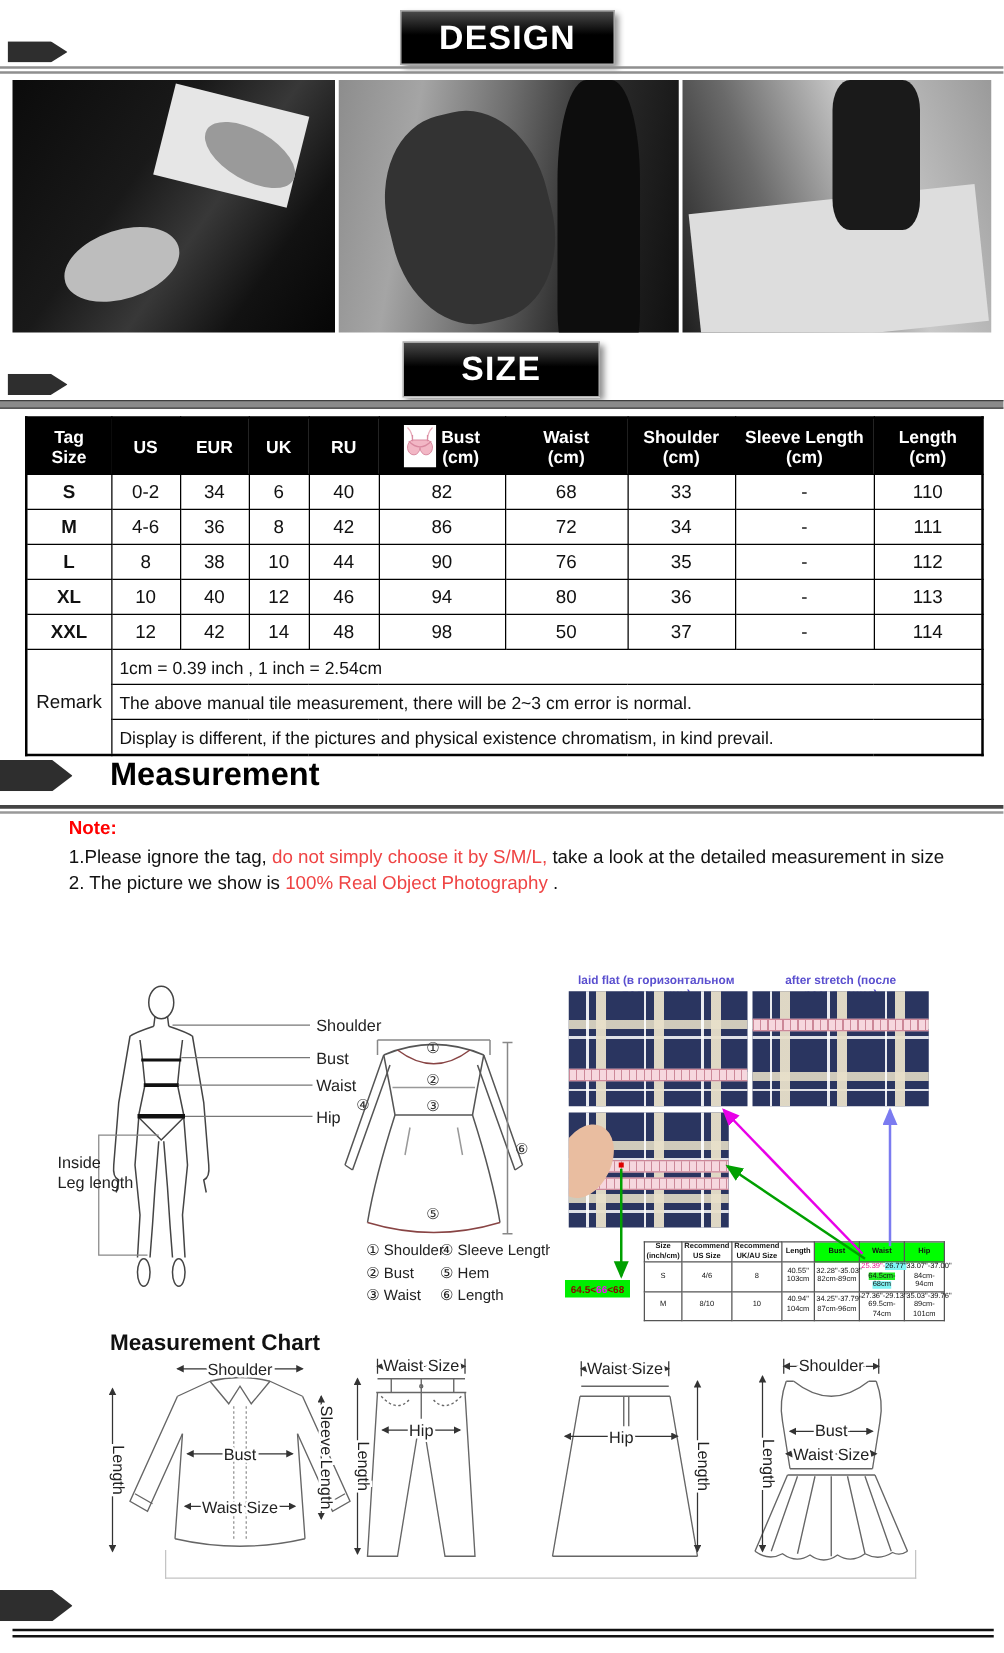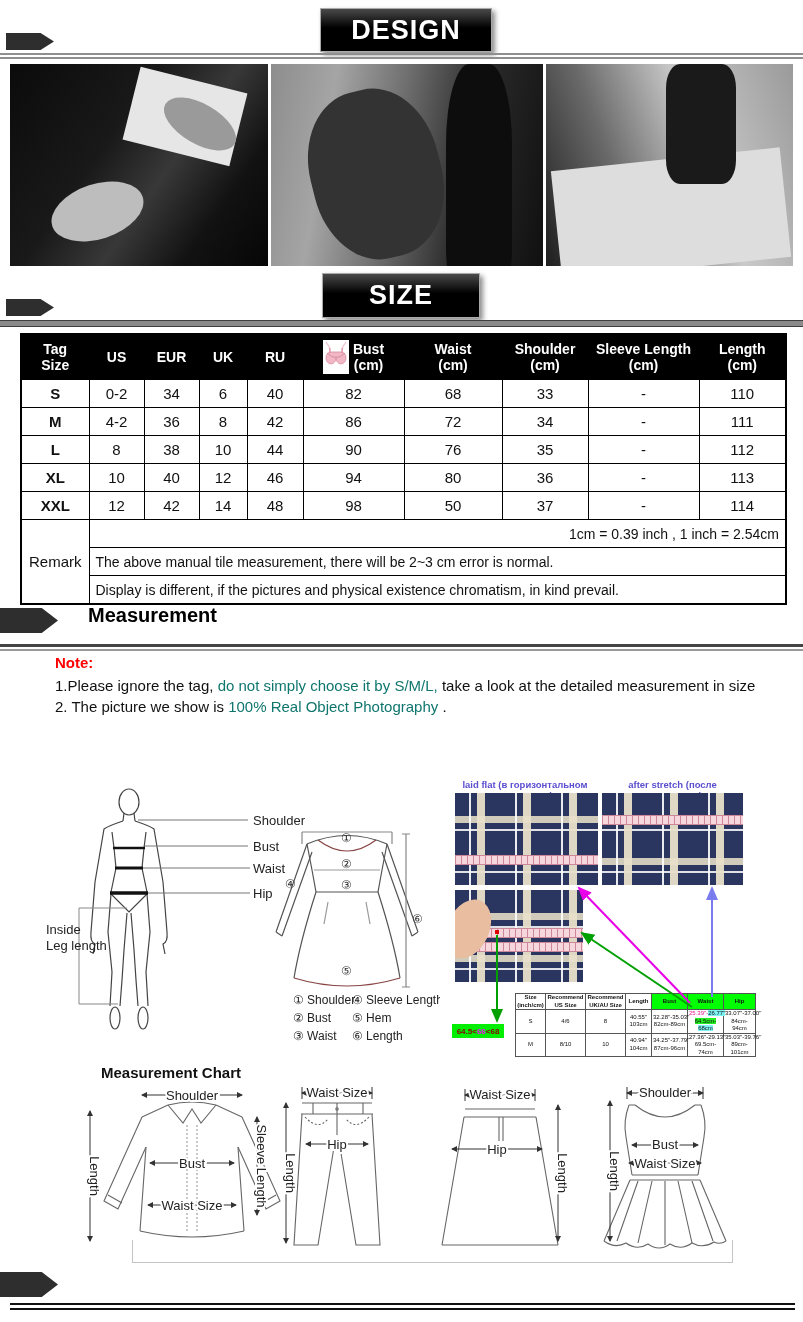--- a/index.html
+++ b/index.html
@@ -18,47 +18,47 @@
   
   .line-double-gray{position:absolute;left:0;width:803px;height:2px;
                     border-top:2px solid #8f8f8f;border-bottom:2px solid #8f8f8f;}
   .line-thick-gray{position:absolute;left:0;width:803px;height:5px;background:#8a8a8a;
                    border-top:1px solid #3f3f3f;border-bottom:1px solid #3f3f3f;}
   .line-meas{position:absolute;left:0;width:803px;height:2px;
              border-top:3px solid #444;border-bottom:2px solid #999;}
   .line-product{position:absolute;left:10px;width:785px;height:3px;
                 border-top:2px solid #111;border-bottom:2px solid #111;}
 
-  .h-big{position:absolute;font-size:20px;font-weight:bold;color:#000;}
+  .h-big{position:absolute;font-size:26px;font-weight:bold;color:#000;}
 
   
   .photo{position:absolute;top:0;height:202px;overflow:hidden;}
   .photo1{background:linear-gradient(125deg,#0b0b0b 0%,#191919 38%,#383838 58%,#121212 78%,#060606 100%);}
   .photo2{background:linear-gradient(100deg,#8d8d8d 0%,#a5a5a5 22%,#6f6f6f 45%,#2b2b2b 70%,#101010 100%);}
   .photo3{background:linear-gradient(250deg,#9a9a9a 0%,#c9c9c9 38%,#6a6a6a 68%,#1e1e1e 100%);}
   .paper{position:absolute;background:#e6e6e6;transform:rotate(14deg);}
   .blob{position:absolute;border-radius:50%;}
 
   
   table{border-collapse:collapse;}
   .size-table{position:absolute;left:20px;top:333px;width:765px;table-layout:fixed;
               border:2px solid #000;font-size:15px;}
   .size-table td,.size-table th{border:1px solid #000;text-align:center;padding:0;}
   .size-table thead th{background:#000;color:#fff;font-weight:bold;font-size:14px;height:44px;line-height:1.15;}
   .size-table tbody td{height:27px;font-weight:normal;}
   .size-table td.tag{font-weight:bold;}
   .size-table .remark-label{font-weight:normal;font-size:15px;}
   .size-table .rline{font-weight:normal;font-size:14px;text-align:left;padding:4px 6px;height:19px;}
-  .size-table .rline.center{text-align:right;}
+  .size-table .rline.center{text-align:left;}
   .bust-th{display:flex;align-items:center;justify-content:center;gap:4px;}
 
   
   .note{position:absolute;left:55px;top:652px;width:712px;font-size:15px;line-height:21px;}
   .note .note-title{color:#f00;font-weight:bold;margin-bottom:2px;}
-  .note .red{color:#0f766e;}
+  .note .red{color:#ef4444;}
 
   
   .fab{position:absolute;left:440px;top:775px;width:363px;height:285px;}
   .fab-title{position:absolute;font-size:9.5px;font-weight:bold;color:#5a4fcf;text-align:center;}
   .plaid{position:absolute;background-color:#2a3560;overflow:hidden;
     background-image:
       repeating-linear-gradient(90deg,rgba(255,255,255,0) 0 14px,rgba(255,255,255,.9) 14px 16px,rgba(255,255,255,0) 16px 22px,rgba(232,224,202,.95) 22px 30px,rgba(255,255,255,0) 30px 46px),
       repeating-linear-gradient(0deg,rgba(255,255,255,0) 0 12px,rgba(255,255,255,.85) 12px 14px,rgba(255,255,255,0) 14px 20px,rgba(226,219,197,.9) 20px 27px,rgba(255,255,255,0) 27px 42px);}
   .tape{position:absolute;left:0;right:0;height:8px;background:#f6d7de;
         border-top:1px solid #cc8899;border-bottom:1px solid #cc8899;
@@ -77,21 +77,21 @@
   .mini-table .grn{background:#00ff00;}
   .hl-cyan{background:#7ff4f4;}
   .hl-green{background:#22ee22;}
   .hl-mag{color:#e8148c;}
 
   .arrows-svg{position:absolute;left:0;top:0;z-index:10;pointer-events:none;}
 
   .faint-box{position:absolute;left:132px;top:1240px;width:599px;height:22px;
              border-left:1px solid #c4c4c4;border-right:1px solid #c4c4c4;border-bottom:1px solid #c4c4c4;}
 
-  .mc-title{position:absolute;left:101px;top:1064px;font-size:15px;font-weight:bold;}
+  .mc-title{position:absolute;left:88px;top:1064px;font-size:18px;font-weight:bold;}
 
   svg text{font-family:"Liberation Sans",sans-serif;}
 </style>
 </head>
 <body>
 
 <div id="page">
 
   <div class="badge" style="left:320px;top:8px;width:170px;height:42px;">
     <span>DESIGN</span>
@@ -193,21 +193,21 @@
           <td>6</td>
           <td>40</td>
           <td>82</td>
           <td>68</td>
           <td>33</td>
           <td>-</td>
           <td>110</td>
       </tr>
       <tr>
         <td class="tag">M</td>
-        <td>4-2</td>
+        <td>4-6</td>
           <td>36</td>
           <td>8</td>
           <td>42</td>
           <td>86</td>
           <td>72</td>
           <td>34</td>
           <td>-</td>
           <td>111</td>
       </tr>
       <tr>

